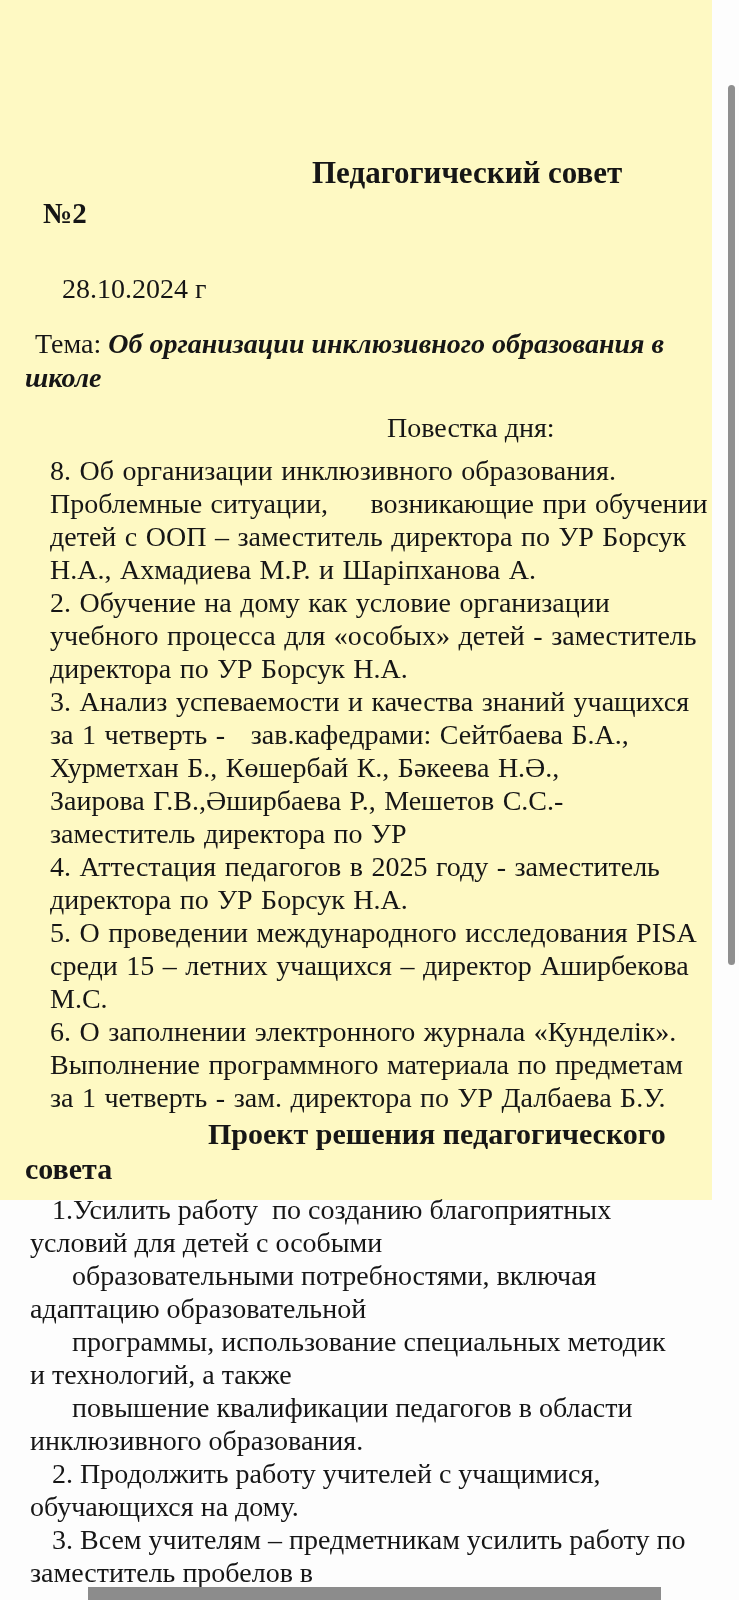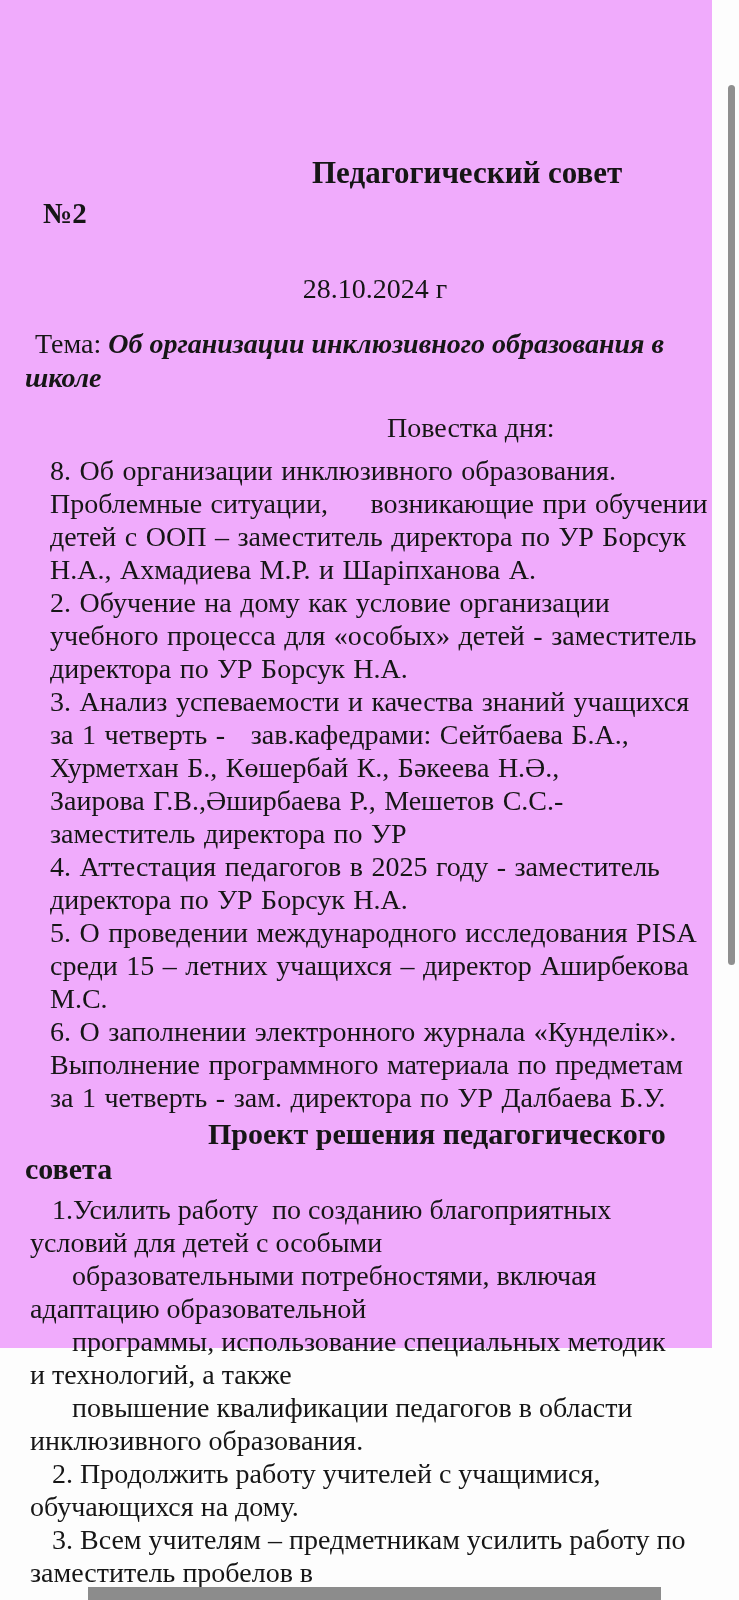--- a/index.html
+++ b/index.html
@@ -7,33 +7,33 @@
     width:739px;height:1600px;
     background:#fdfdfd;
     overflow:hidden;
     position:relative;
     font-family:"Liberation Serif","DejaVu Serif",serif;
     color:#161616;
     -webkit-font-smoothing:antialiased;
   }
   .page{
     position:absolute;left:0;top:0;
-    width:712px;height:1348px;
+    width:712px;height:1200px;
     padding:152px 24px 0 25px;
     box-sizing:border-box;
-    background:#f0abfc;
+    background:#fef9c3;
   }
   .line{white-space:pre;}
   
   .doc-title{
     font-weight:bold;font-size:31px;line-height:41px;
     margin:0 0 0 18px;text-indent:269px;white-space:normal;
   }
   .doc-title .wrap{display:block;text-indent:0;font-size:29px;}
-  .doc-date{font-size:28px;line-height:33px;margin:38px 0 0 37px;text-align:center;}
+  .doc-date{font-size:28px;line-height:33px;margin:38px 0 0 37px;}
   .doc-topic{font-size:28px;line-height:34px;margin:22px 0 16px 0;text-indent:10px;}
   .doc-topic .emph{font-weight:bold;font-style:italic;}
   .doc-topic .wrap{display:block;text-indent:0;font-weight:bold;font-style:italic;}
   .agenda-title{font-size:28px;line-height:33px;margin:7px 0 0 362px;}
   .agenda{margin:10px 0 0 25px;font-size:28px;line-height:33px;word-spacing:1.5px;}
   .res-heading{
     font-weight:bold;font-size:30px;line-height:35px;
     margin:2px 0 0 0;text-indent:183px;white-space:normal;
   }
   .res-heading .wrap{display:block;text-indent:0;}

